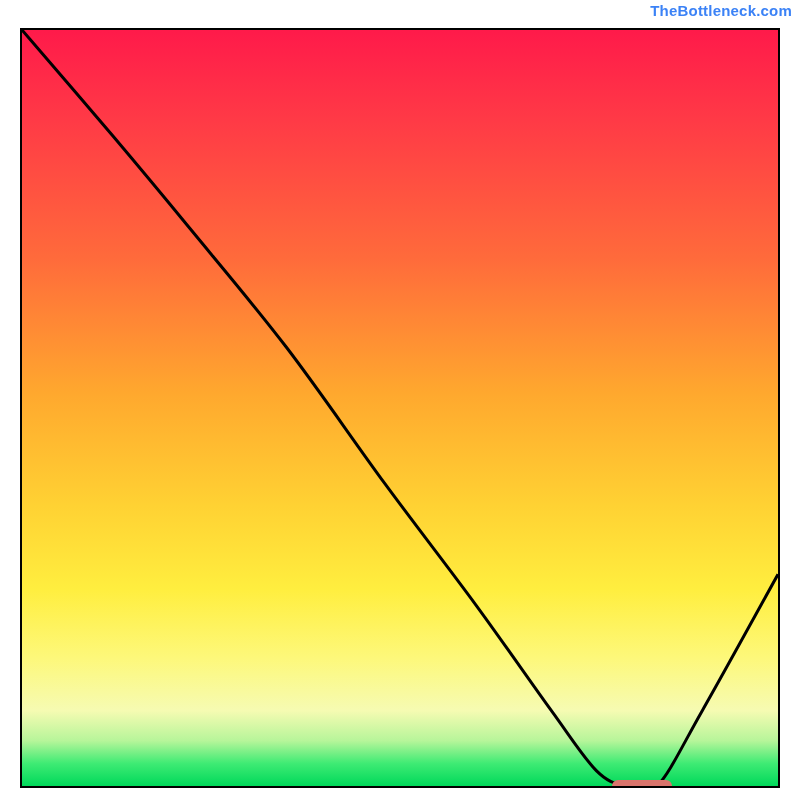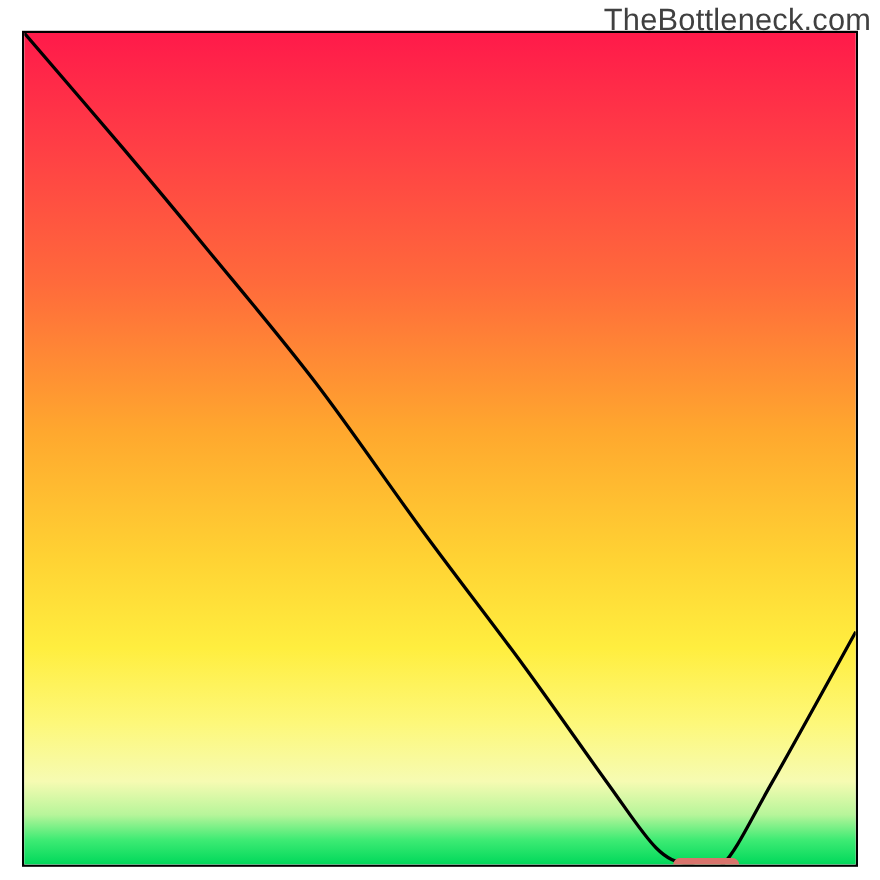--- a/index.html
+++ b/index.html
@@ -13,23 +13,23 @@
   }
   .stage {
     position: relative;
     width: 800px;
     height: 800px;
   }
   .watermark {
     position: absolute;
     top: 2px;
     right: 8px;
-    color: #404040;
-    font-size: 28px;
-    font-weight: 400;
+    color: #3b82f6;
+    font-size: 15px;
+    font-weight: 700;
     letter-spacing: 0.2px;
     z-index: 10;
   }
   .plot-area {
     position: absolute;
     left: 20px;
     top: 28px;
     width: 760px;
     height: 760px;
     border: 2px solid #000;

